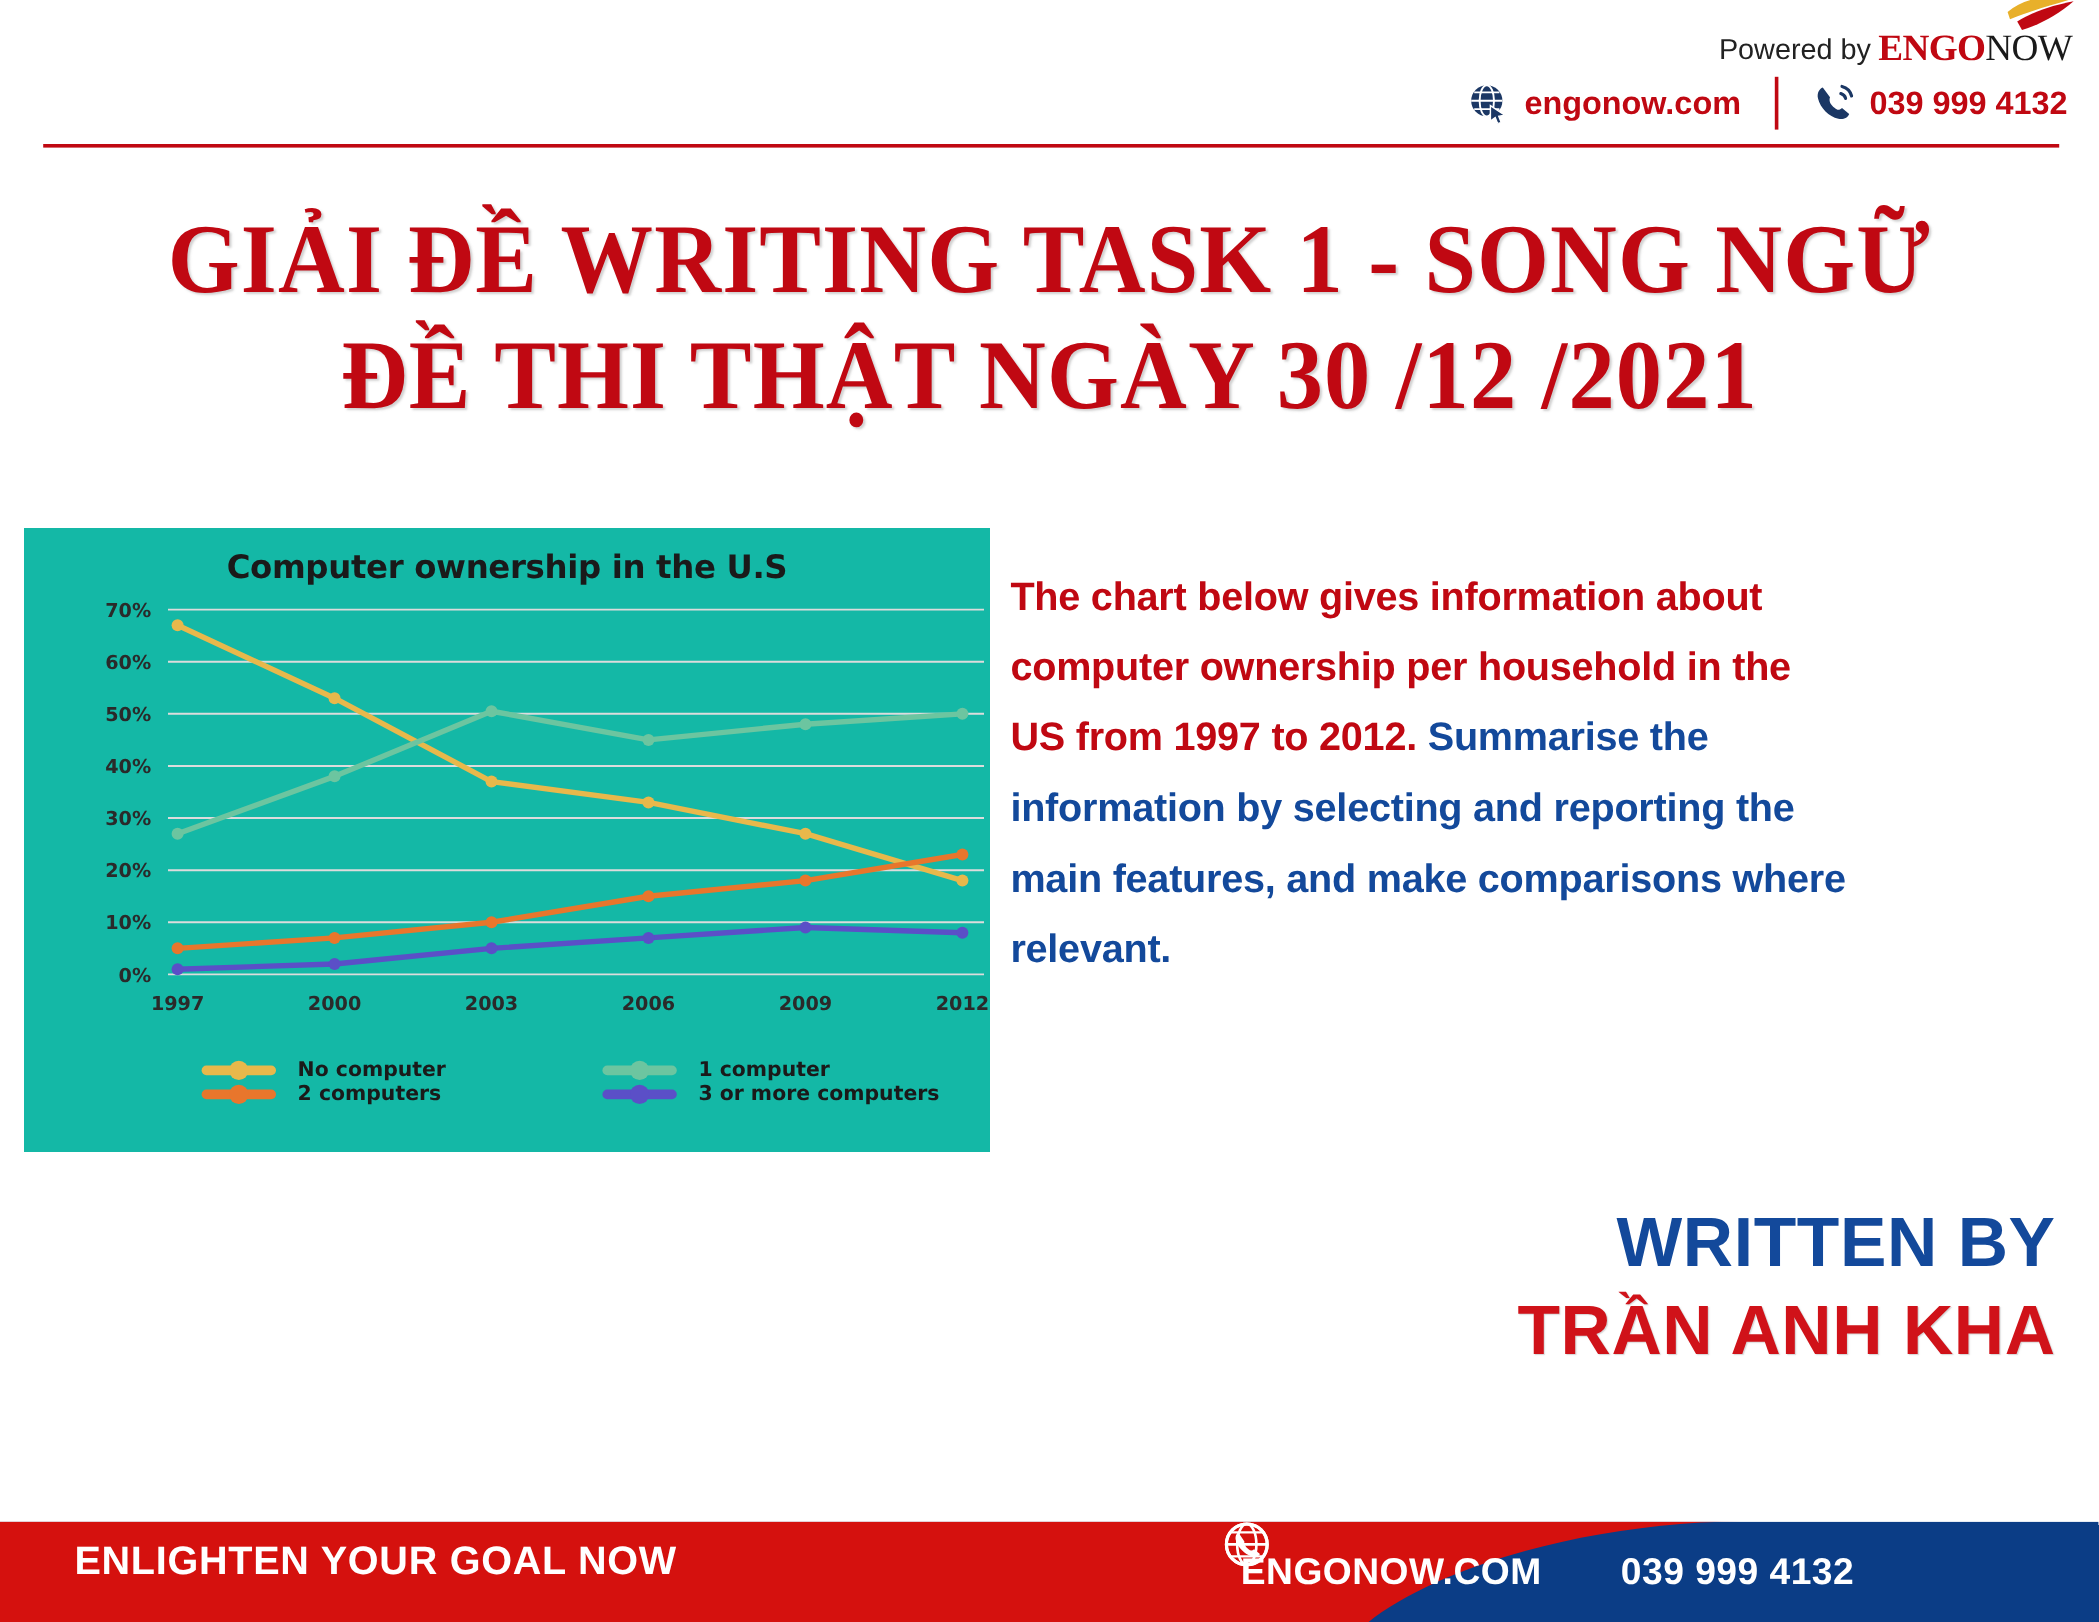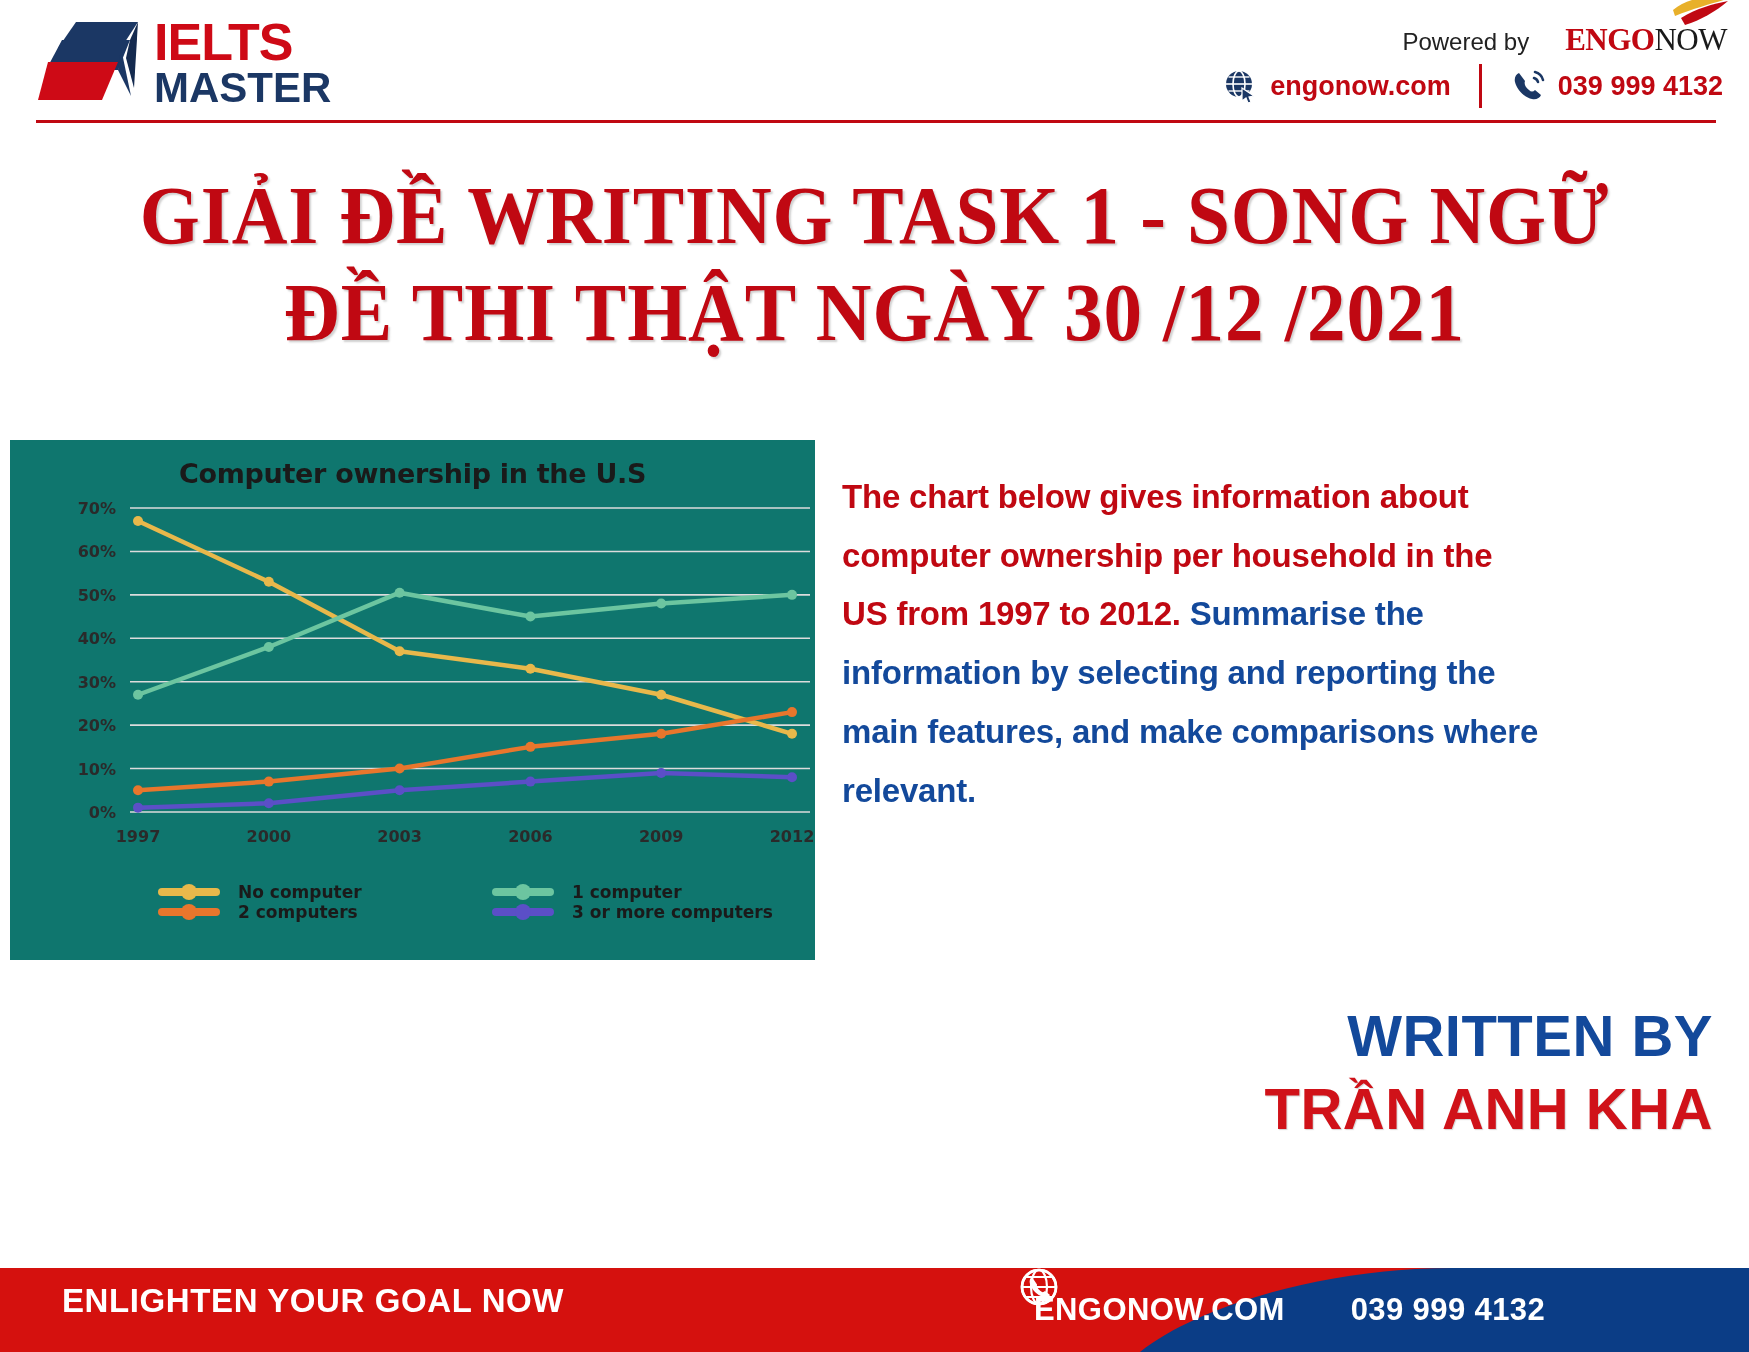--- a/index.html
+++ b/index.html
@@ -13,21 +13,21 @@
 
   
   #header{position:absolute;left:0;top:0;width:1749px;height:130px;}
   #logo-block{position:absolute;left:38px;top:18px;display:flex;align-items:center;}
   #logo-mark{position:relative;width:110px;height:90px;margin-right:6px;}
   #logo-mark svg{display:block;}
   #logo-words{display:flex;flex-direction:column;justify-content:center;line-height:0.95;}
   #logo-ielts{font-size:52px;font-weight:bold;color:#CE0A16;letter-spacing:-1px;}
   #logo-master{font-size:42px;font-weight:bold;color:#1B3764;letter-spacing:0px;}
 
-  #powered-by{position:absolute;right:22px;top:22px;display:flex;align-items:flex-end;gap:30px;}
+  #powered-by{position:absolute;right:22px;top:22px;display:flex;align-items:flex-end;}
   #powered-label{font-size:24px;color:#222;font-family:"Liberation Sans", sans-serif;margin-right:6px;position:relative;top:-2px;}
   #engonow-word{font-family:"Liberation Serif", serif;font-size:31px;letter-spacing:-0.5px;position:relative;}
   #engonow-word .eng{color:#C00812;font-weight:bold;}
   #engonow-word .now{color:#1a1a1a;text-align:right;}
   #engonow-swoosh{position:absolute;right:-2px;top:-26px;}
 
   #contact-row{position:absolute;right:26px;top:64px;display:flex;align-items:center;}
   .contact-item{display:flex;align-items:center;color:#C00812;font-weight:bold;font-size:27px;}
   #globe-icon{margin-right:12px;display:flex;align-items:center;}
   #divider-vert{width:3px;height:44px;background:#C00812;margin:0 28px;}
@@ -42,22 +42,22 @@
     color:#C00812;
     font-size:82px;
     line-height:1.18;
     letter-spacing:1px;
     transform:scaleX(0.94);
     text-shadow:2px 2px 2px rgba(150,150,150,0.45);
   }
 
   
   #chart-card{
-    position:absolute;left:10px;top:440px;width:805px;height:520px;
-    background:#0f766e;
+    position:absolute;left:20px;top:440px;width:805px;height:520px;
+    background:#14b8a6;
   }
   #chart-title{
     position:absolute;left:0;top:18px;width:805px;text-align:center;
     font-size:27px;font-weight:bold;color:#1a1a1a;letter-spacing:-0.3px;
     font-family:"DejaVu Sans", sans-serif;
   }
   #plot{position:absolute;left:0;top:0;width:805px;height:430px;}
   #legend{
     position:absolute;left:0;top:420px;width:805px;height:80px;
   }
@@ -96,35 +96,20 @@
   }
   .footer-item{display:flex;align-items:center;color:#fff;font-size:31px;font-weight:bold;letter-spacing:0.4px;}
   .footer-item .fi-icon{margin-right:14px;display:flex;align-items:center;}
   #footer-gap{width:52px;}
 </style>
 </head>
 <body>
 
 <div id="header">
 
-  <div id="logo-block">
-    <div id="logo-mark">
-      <svg width="110" height="90" viewBox="0 0 110 90">
-        <polygon points="38,4 100,4 83,30 20,30" fill="#1B3764"></polygon>
-        <polygon points="24,22 92,22 80,52 8,52" fill="#1B3764"></polygon>
-        <polygon points="10,44 80,44 64,82 0,82" fill="#CE0A16"></polygon>
-        <polygon points="83,30 93,78 80,52" fill="#1B3764"></polygon>
-        <polygon points="92,22 100,4 96,70 88,40" fill="#142A4F"></polygon>
-      </svg>
-    </div>
-    <div id="logo-words">
-      <div id="logo-ielts">IELTS</div>
-      <div id="logo-master">MASTER</div>
-    </div>
-  </div>
 
   <div id="powered-by">
     <span id="powered-label">Powered by</span>
     <span id="engonow-word">
       <span class="eng">ENGO</span><span class="now">NOW</span>
       <span id="engonow-swoosh">
         <svg width="58" height="30" viewBox="0 0 58 30">
           <path d="M2,14 C16,2 34,0 56,3 C40,8 24,12 4,20 Z" fill="#E8B02A"></path>
           <path d="M10,22 C26,12 42,8 57,5 C44,16 30,24 14,29 Z" fill="#C00812"></path>
         </svg>

